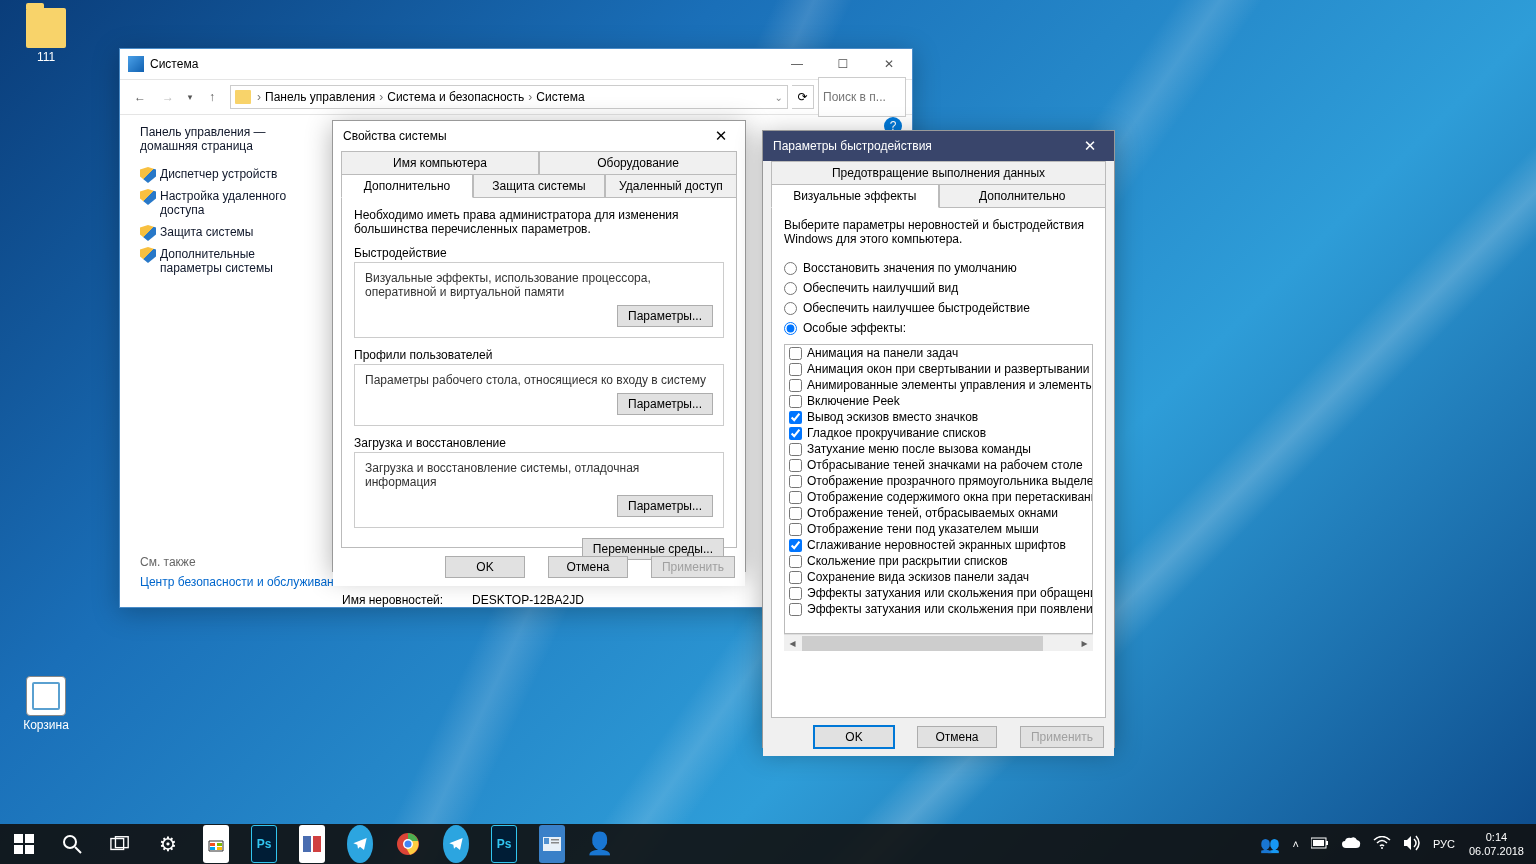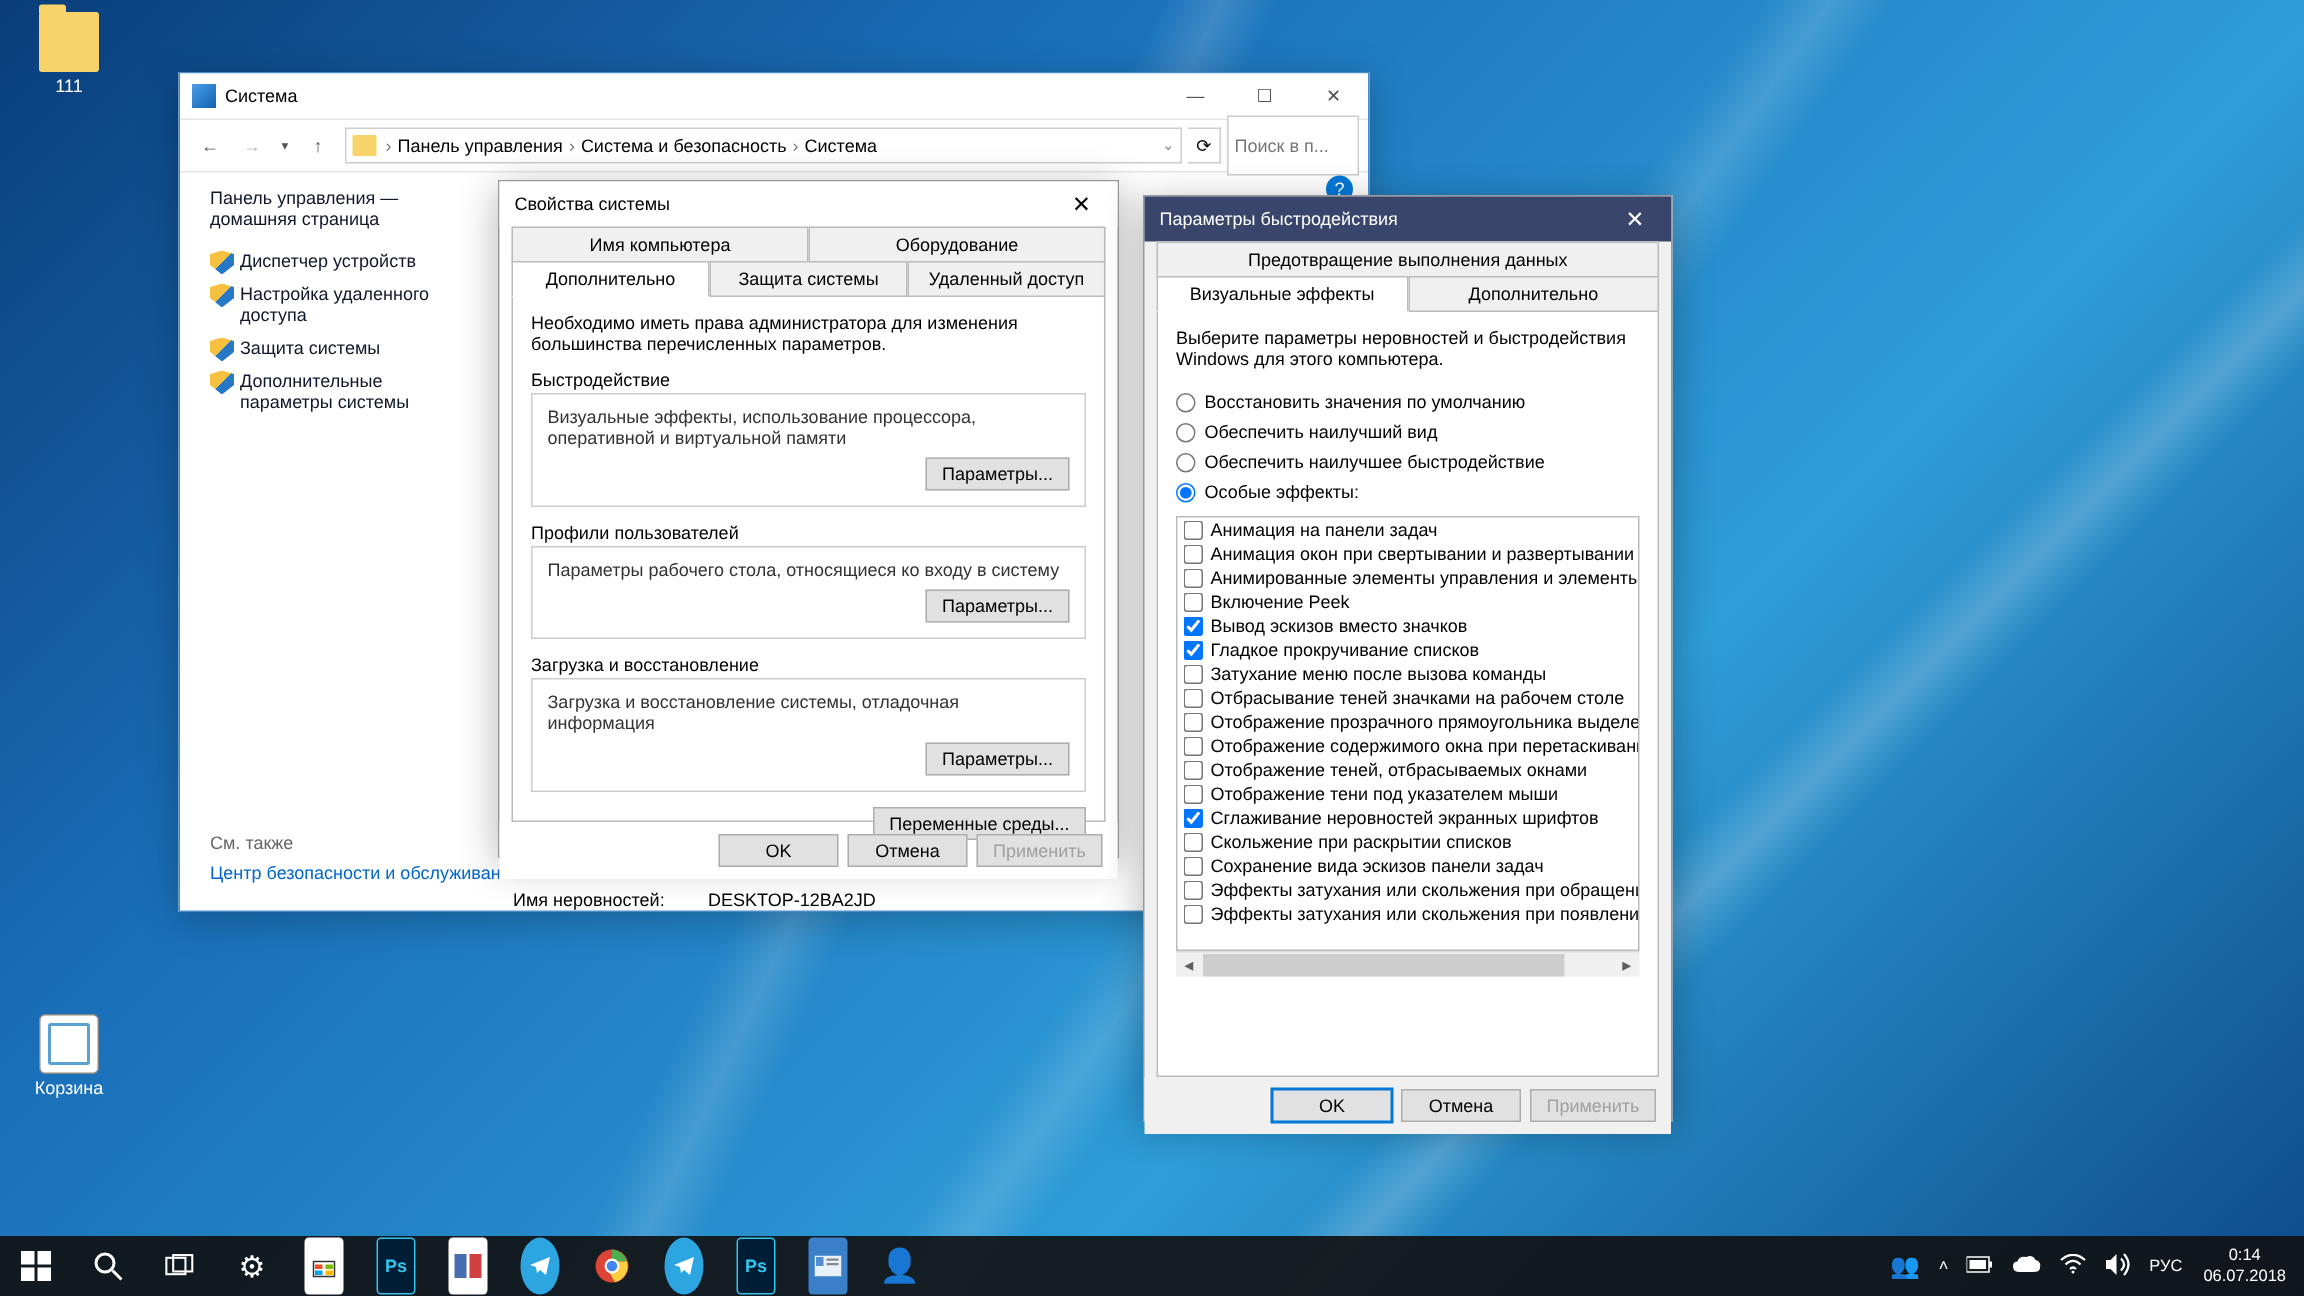--- a/index.html
+++ b/index.html
@@ -59,21 +59,21 @@
 .tab.active { background:#fff; border-bottom:1px solid #fff; position:relative; z-index:2; }
 .tab-body { border:1px solid #bbb; border-top:none; padding:10px 12px; background:#fff; }
 .dlg-sysprops .tab-body { height:350px; }
 .section-desc { font-size:12px; margin-bottom:10px; }
 .groupbox { border:1px solid #ccc; padding:8px 10px 10px; margin-bottom:10px; position:relative; }
 .groupbox-txt { font-size:12px; color:#333; }
 .btn { min-width:80px; padding:3px 10px; border:1px solid #adadad; background:#e1e1e1; font-size:12px; cursor:default; }
 .btn.default { border:1px solid #0078d7; outline:1px solid #0078d7; }
 .btn.disabled { color:#a0a0a0; }
 .btn-row-right { text-align:right; margin-top:6px; }
-.dlg-footer { display:flex; justify-content:flex-end; gap:6px; padding:8px 10px; background:#f0f0f0; }
+.dlg-footer { display:flex; justify-content:flex-end; gap:23px; padding:8px 10px; background:#f0f0f0; }
 .dlg-sysprops .dlg-footer { background:#fff; }
 
 .dlg-perf { left:762px; top:130px; width:353px; height:618px; }
 .dlg-perf .tab-body { height:510px; background:#fff; display:flex; flex-direction:column; }
 .radio-row { display:flex; align-items:center; margin:3px 0; font-size:12px; }
 .radio-row input { margin-right:6px; }
 .checklist { border:1px solid #bbb; margin-top:6px; height:290px; overflow:hidden; font-size:12px; }
 .check-row { display:flex; align-items:center; padding:1px 4px; white-space:nowrap; }
 .check-row input { margin-right:5px; }
 .hscroll { height:17px; border-top:1px solid #ddd; background:#f0f0f0; display:flex; align-items:center; }

